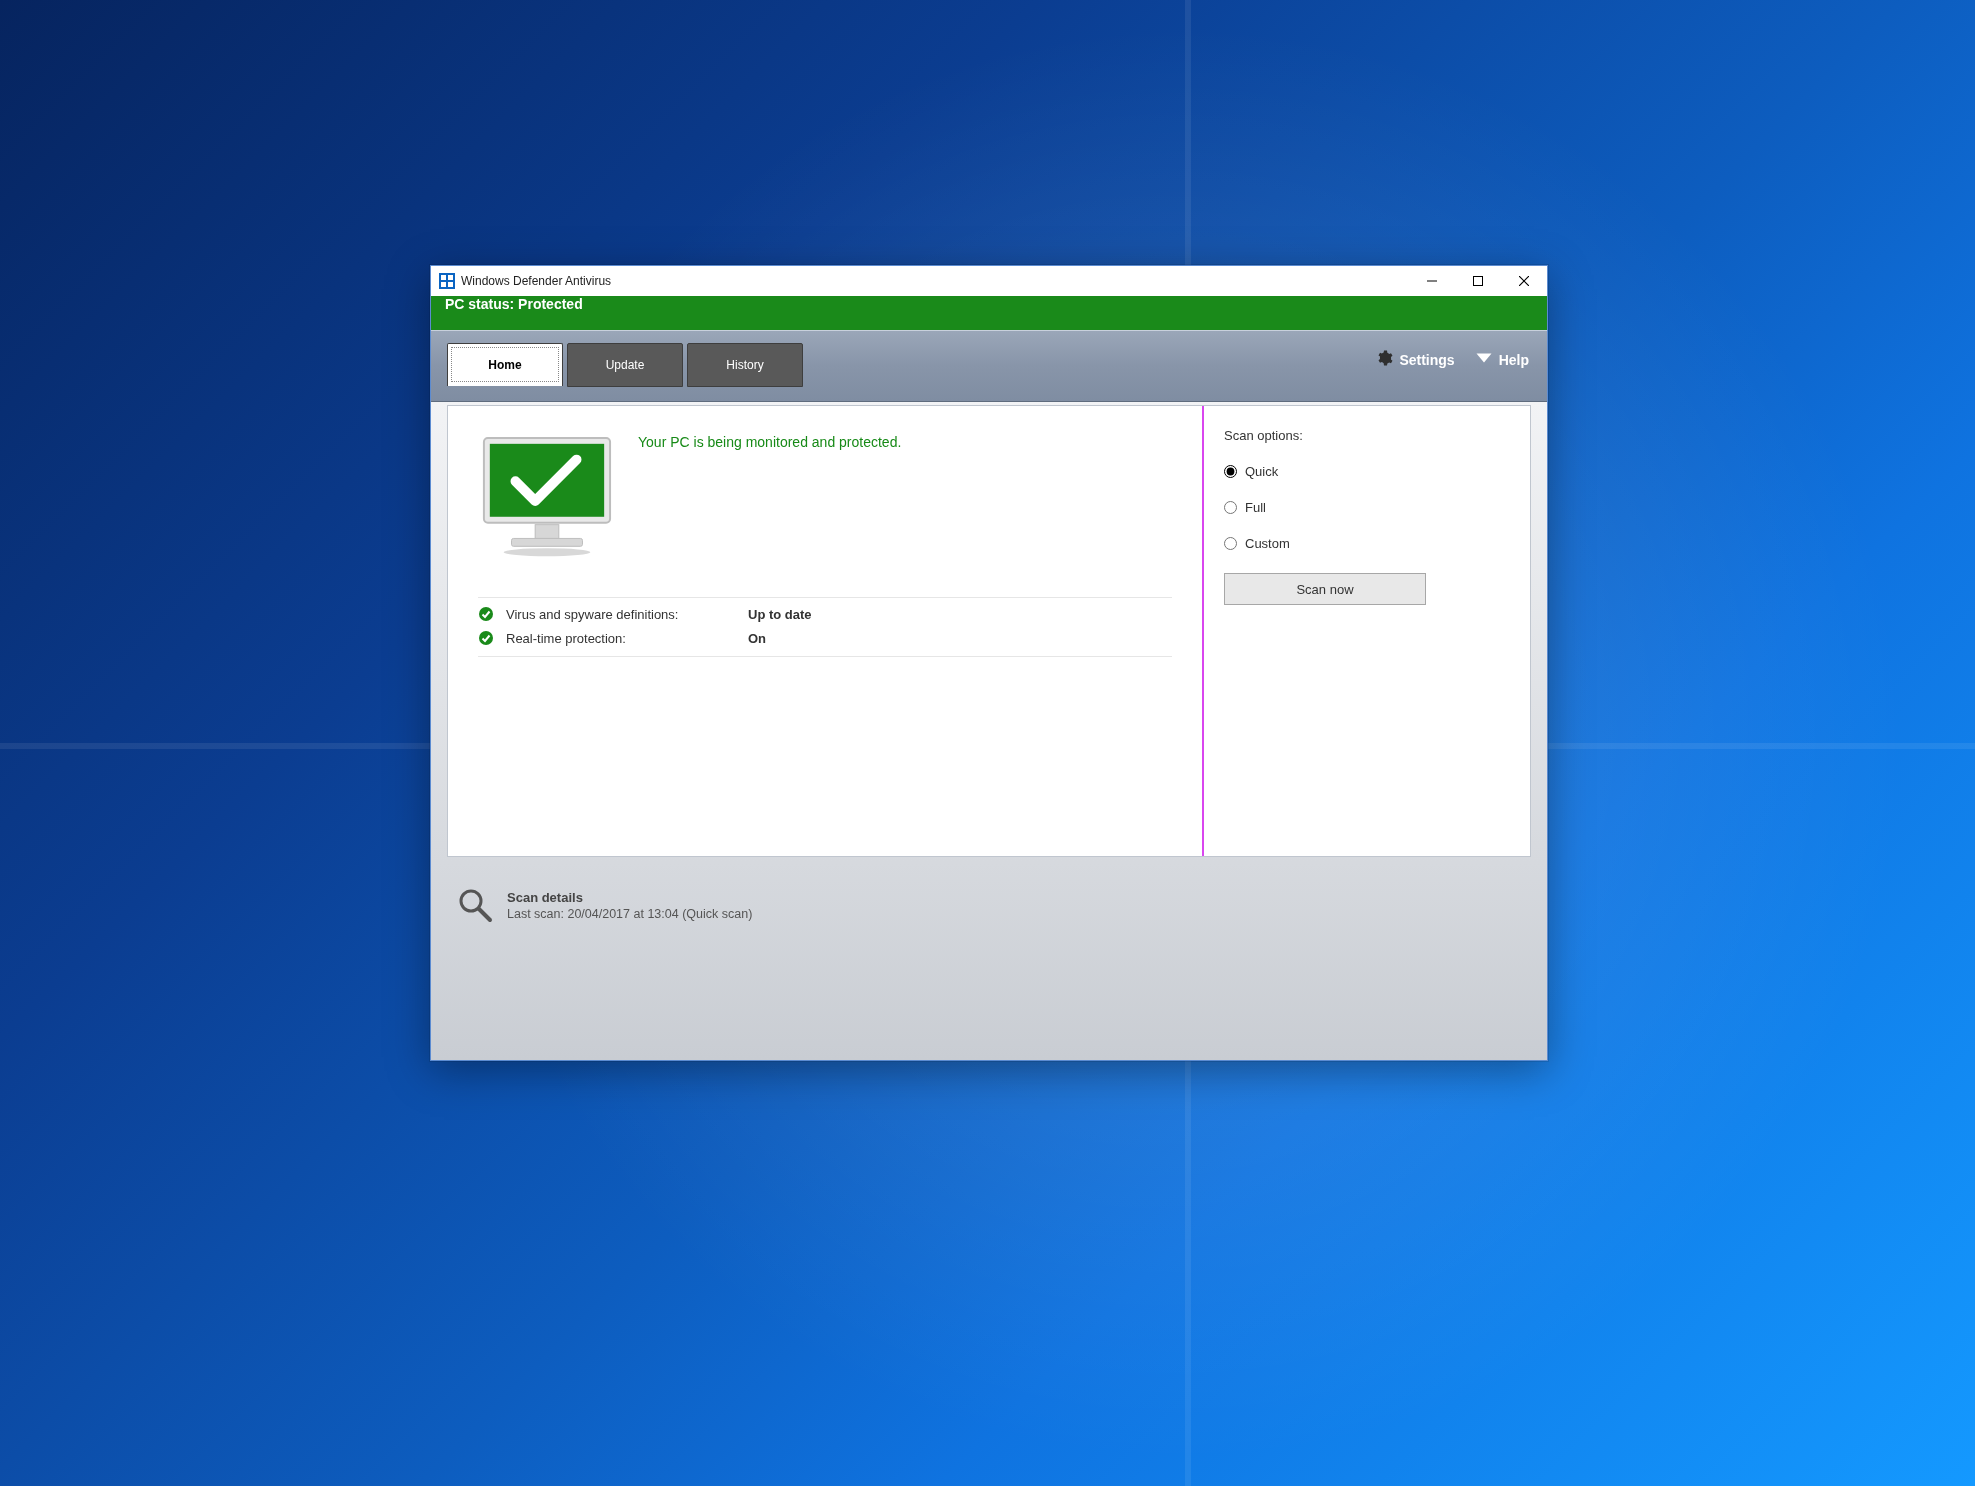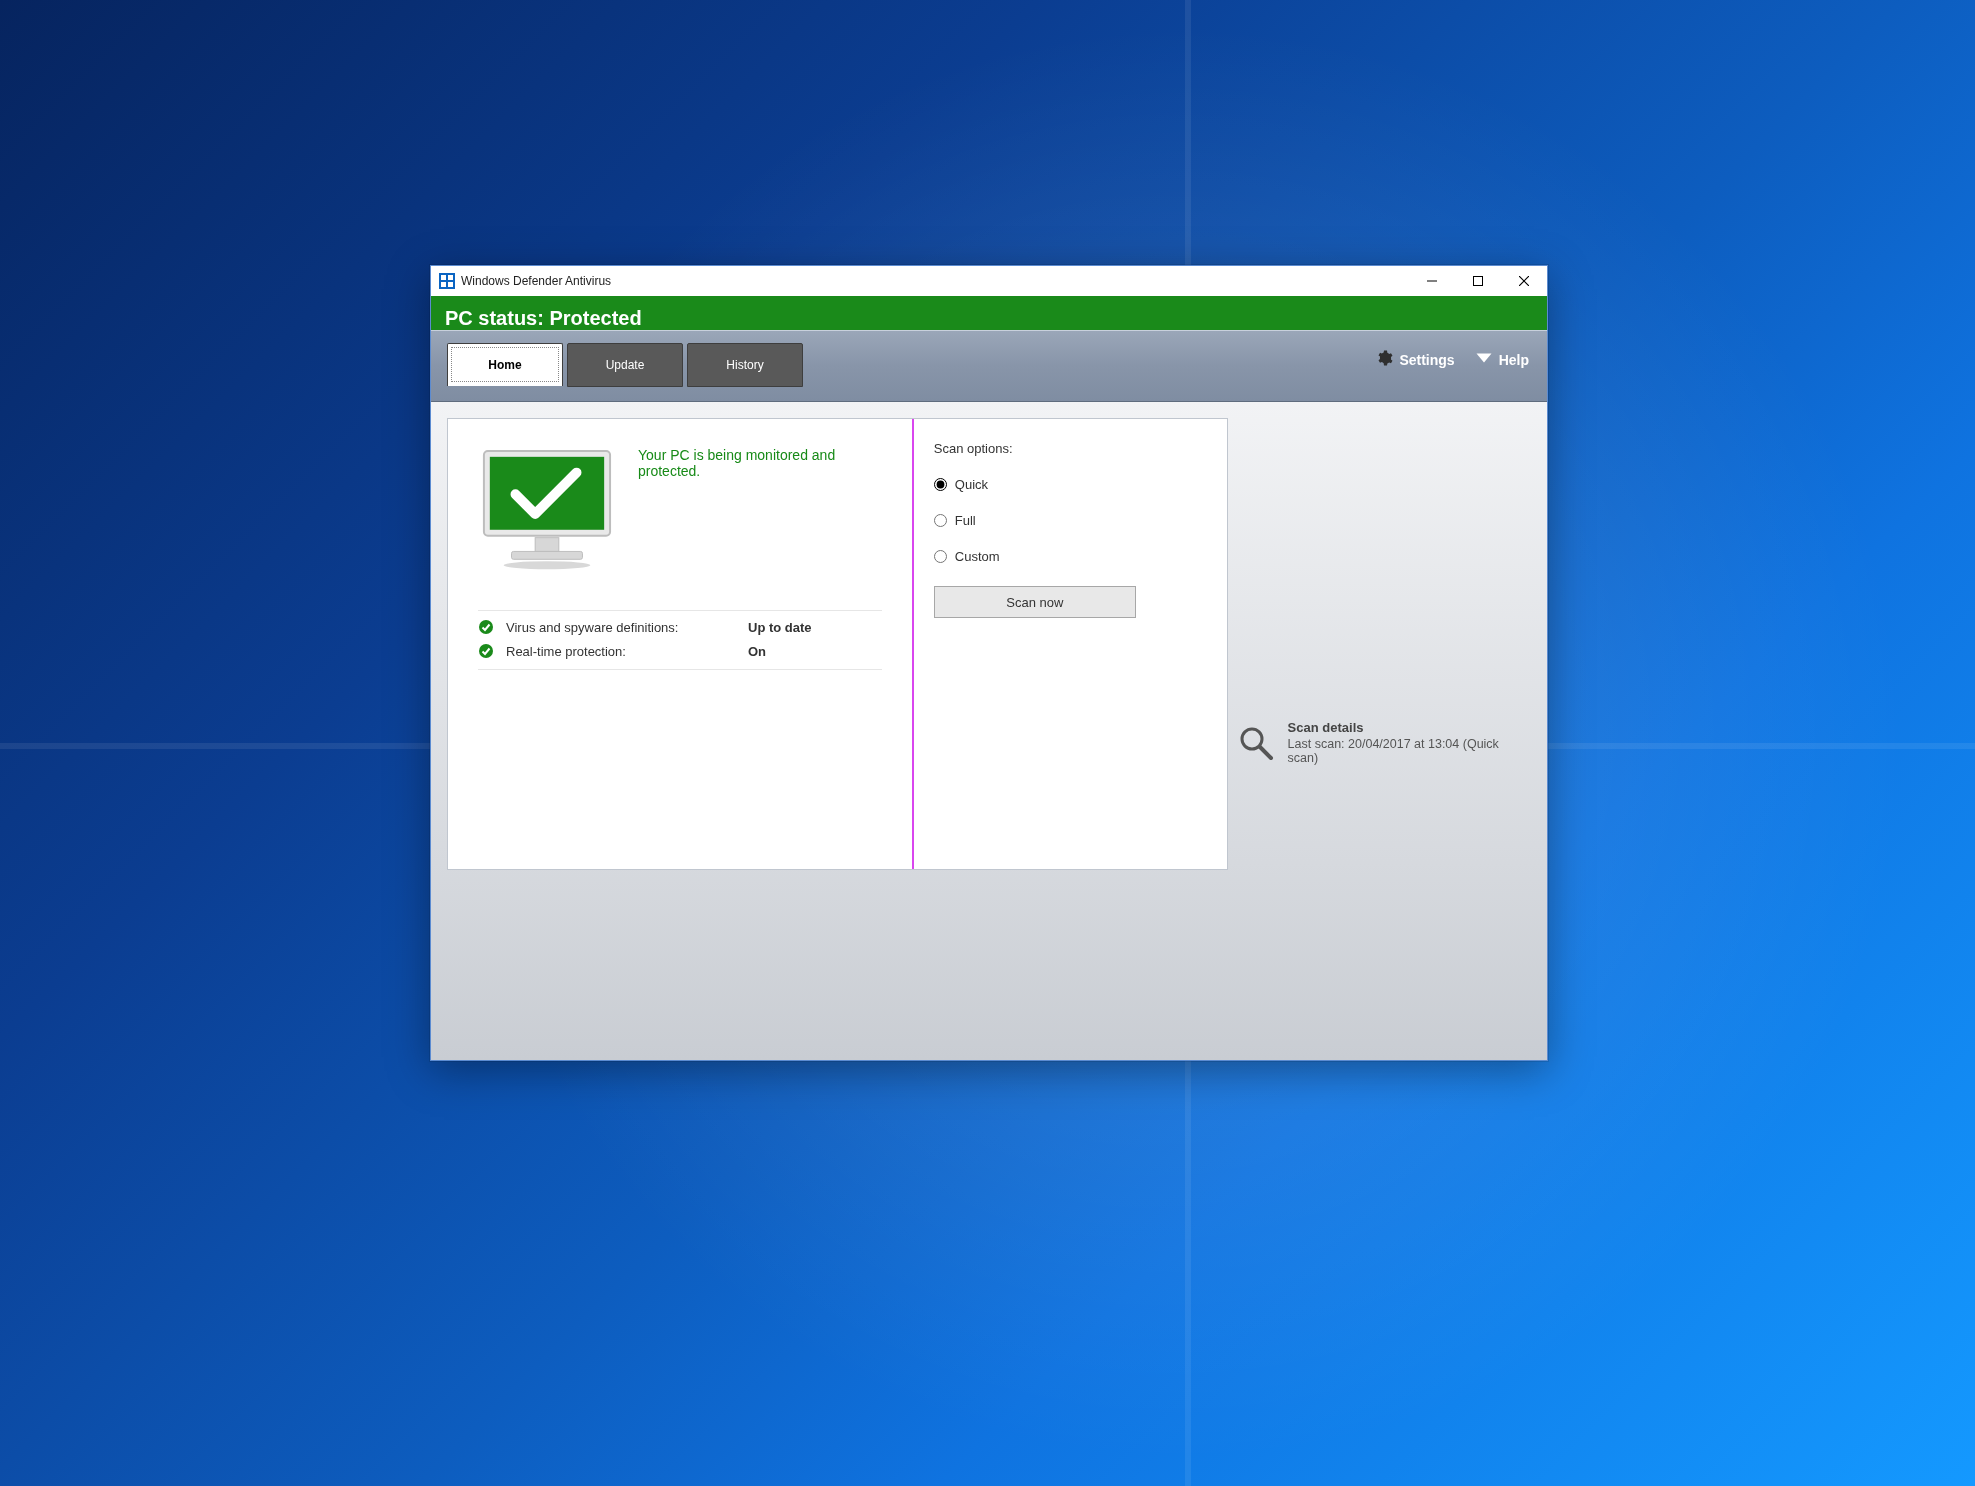--- a/index.html
+++ b/index.html
@@ -25,21 +25,21 @@
     background:#fff;border:1px solid #5b8bd1;box-shadow:0 10px 40px rgba(0,0,0,0.35),0 0 0 1px rgba(0,0,0,0.1);
     display:flex;flex-direction:column;
   }
   .titlebar{height:30px;display:flex;align-items:center;padding:0 0 0 8px;background:#fff;}
   .titlebar .app-icon{width:16px;height:16px;margin-right:6px;}
   .titlebar .title{font-size:12px;color:#222;}
   .win-controls{margin-left:auto;display:flex;height:100%;}
   .win-btn{width:46px;height:100%;display:flex;align-items:center;justify-content:center;background:#fff;}
   .win-btn svg{width:10px;height:10px;}
 
-  .status-strip{height:34px;background:#1a8a1a;color:#fff;display:flex;align-items:flex-end;padding-left:14px;font-weight:600;font-size:20px;}
+  .status-strip{height:34px;background:#1a8a1a;color:#fff;display:flex;align-items:flex-start;padding-left:14px;font-weight:600;font-size:14px;}
 
   .toolbar-area{
     background:linear-gradient(#9aa6b8,#8895a9 50%,#7f8da2);
     padding:12px 16px 0 16px;position:relative;height:58px;
     border-top:1px solid #c8d0dc;
   }
   .tabs{display:flex;gap:4px;}
   .tab{
     height:42px;padding:0 18px;display:flex;align-items:center;justify-content:center;
     background:#595959;color:#fff;border:1px solid #3e3e3e;font-size:12px;min-width:78px;
@@ -48,21 +48,21 @@
   .tab.active{
     background:#fff;color:#000;border:1px solid #3e3e3e;border-bottom:none;
     outline:1px dotted #888;outline-offset:-5px;font-weight:600;
   }
   .right-links{position:absolute;right:18px;top:18px;display:flex;align-items:center;gap:20px;color:#fff;font-weight:600;font-size:14px;}
   .right-links .item{display:flex;align-items:center;gap:6px;cursor:default;}
   .right-links svg{width:18px;height:18px;}
 
   .content-wrap{
     flex:1 1 auto;background:linear-gradient(#f2f3f5,#d6d9de 70%,#c9cdd3);
-    padding:17px 16px 16px 16px;display:flex;flex-direction:row;
+    padding:4px 16px 16px 16px;display:flex;flex-direction:column;
     border-top:1px solid #5f6c7e;
   }
   .panels{display:flex;gap:0;border:1px solid #c0c6cf;background:#fff;height:450px;margin-top:-1px;}
   .panel-main{flex:1 1 auto;padding:26px 30px 18px 30px;display:flex;flex-direction:column;}
   .panel-side{width:286px;border-left:2px solid #d946ef;padding:22px 20px;}
 
   .hero{display:flex;align-items:flex-start;gap:22px;}
   .monitor{width:138px;flex:0 0 auto;}
   .hero-text{color:#178a17;font-size:14px;margin-top:2px;}
 

